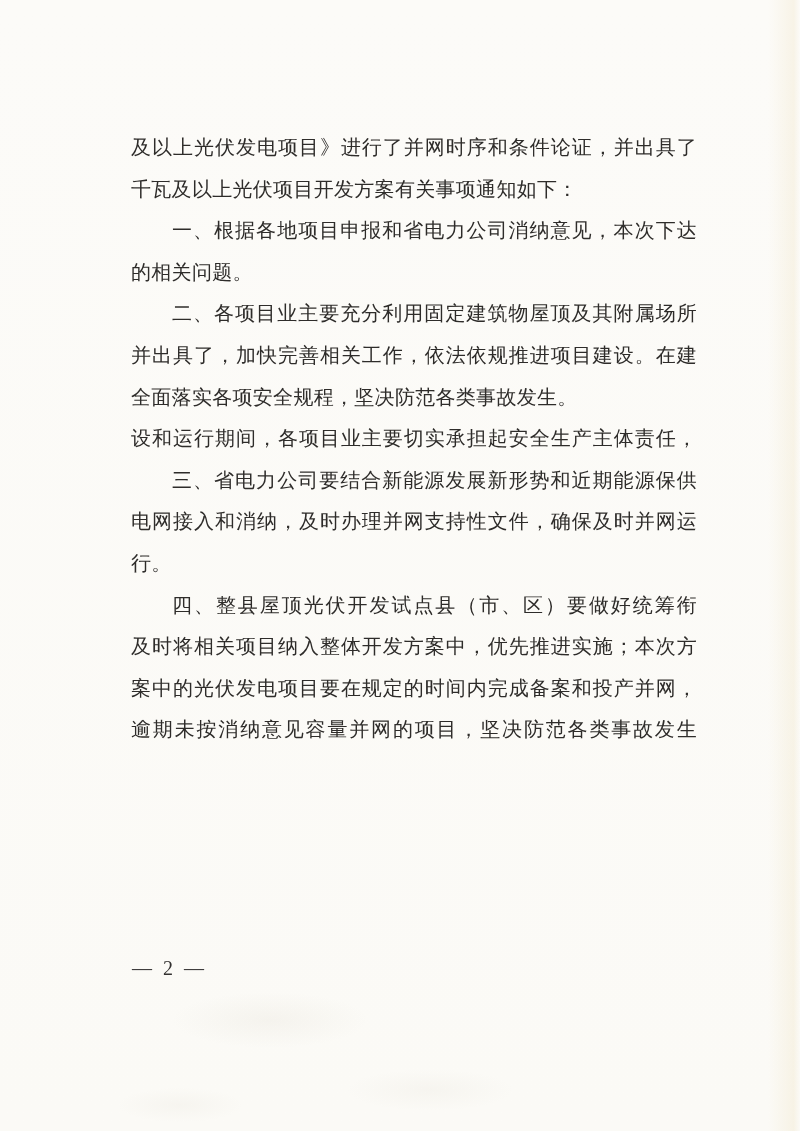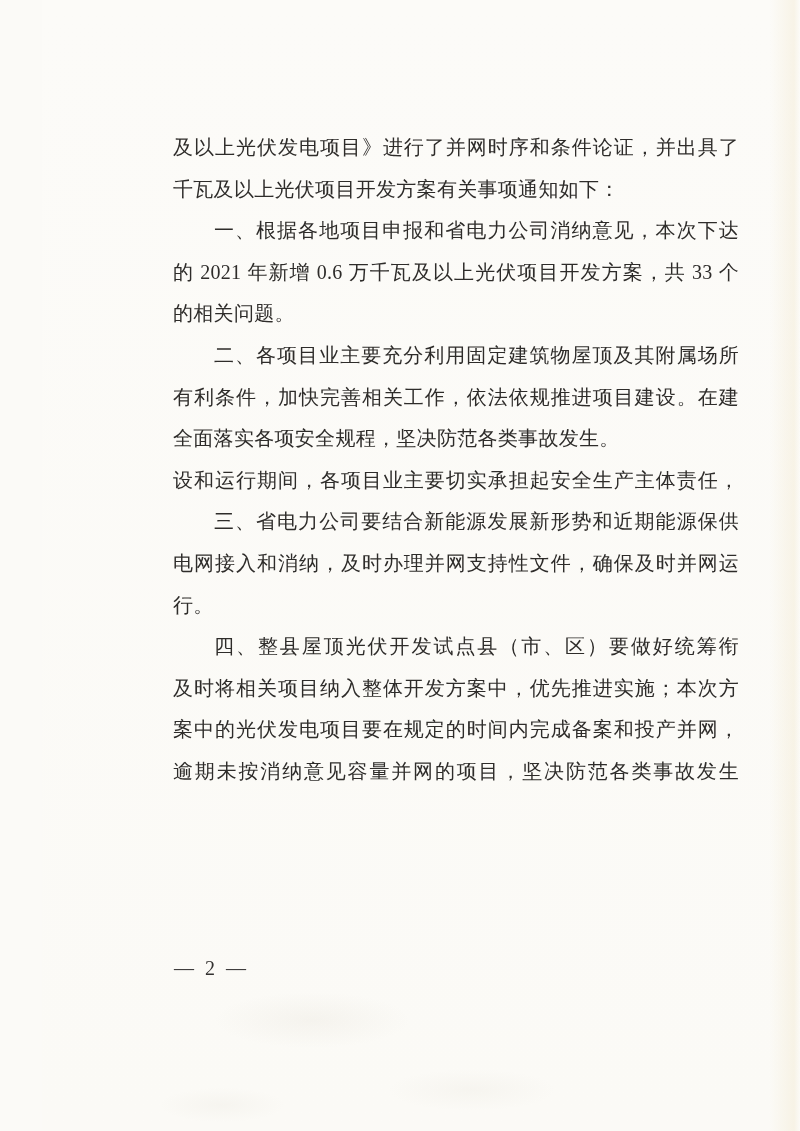--- a/index.html
+++ b/index.html
@@ -16,21 +16,20 @@
   }
   .page {
     position: absolute;
     inset: 0;
     background:
       radial-gradient(140px 40px at 270px 1020px, rgba(190,180,160,0.10), rgba(190,180,160,0) 70%),
       radial-gradient(120px 30px at 430px 1090px, rgba(190,180,160,0.08), rgba(190,180,160,0) 70%),
       radial-gradient(90px 25px at 180px 1105px, rgba(190,180,160,0.08), rgba(190,180,160,0) 70%),
       linear-gradient(90deg, rgba(250,249,245,0) 96%, rgba(235,220,180,0.25) 99.2%, rgba(250,249,245,0) 100%),
       linear-gradient(180deg, #fcfbf8 0%, #fbfaf6 100%);
-    margin-left: 42px;
   }
   .textblock {
     position: absolute;
     left: 131px;
     top: 127px;
     width: 566px;
     color: #2e2c2a;
   }
   .line {
     font-size: 20px;
@@ -61,24 +60,23 @@
   }
 </style>
 </head>
 <body>
 
 <div class="page">
   <div class="textblock">
     <div class="line">及以上光伏发电项目》进行了并网时序和条件论证，并出具了</div>
     <div class="line para-end">千瓦及以上光伏项目开发方案有关事项通知如下：</div>
     <div class="line indent">一、根据各地项目申报和省电力公司消纳意见，本次下达</div>
-    <div class="line">的 2021 年新增 0.6 万千瓦及以上光伏项目开发方案，共 33 个</div>
     <div class="line para-end">的相关问题。</div>
     <div class="line indent">二、各项目业主要充分利用固定建筑物屋顶及其附属场所</div>
-    <div class="line">有利条件，加快完善相关工作，依法依规推进项目建设。在建</div>
+    <div class="line">并出具了，加快完善相关工作，依法依规推进项目建设。在建</div>
     <div class="line para-end">全面落实各项安全规程，坚决防范各类事故发生。</div>
     <div class="line">设和运行期间，各项目业主要切实承担起安全生产主体责任，</div>
     <div class="line indent">三、省电力公司要结合新能源发展新形势和近期能源保供</div>
     <div class="line">电网接入和消纳，及时办理并网支持性文件，确保及时并网运</div>
     <div class="line para-end">行。</div>
     <div class="line indent">四、整县屋顶光伏开发试点县（市、区）要做好统筹衔接，</div>
     <div class="line">及时将相关项目纳入整体开发方案中，优先推进实施；本次方</div>
     <div class="line">案中的光伏发电项目要在规定的时间内完成备案和投产并网，</div>
     <div class="line">逾期未按消纳意见容量并网的项目，坚决防范各类事故发生</div>
   </div>

